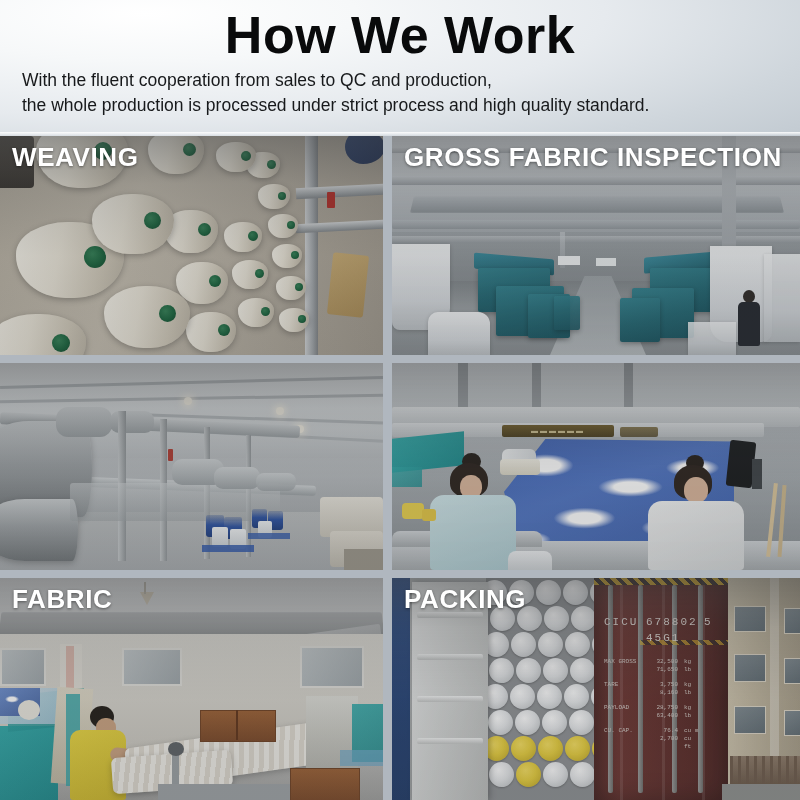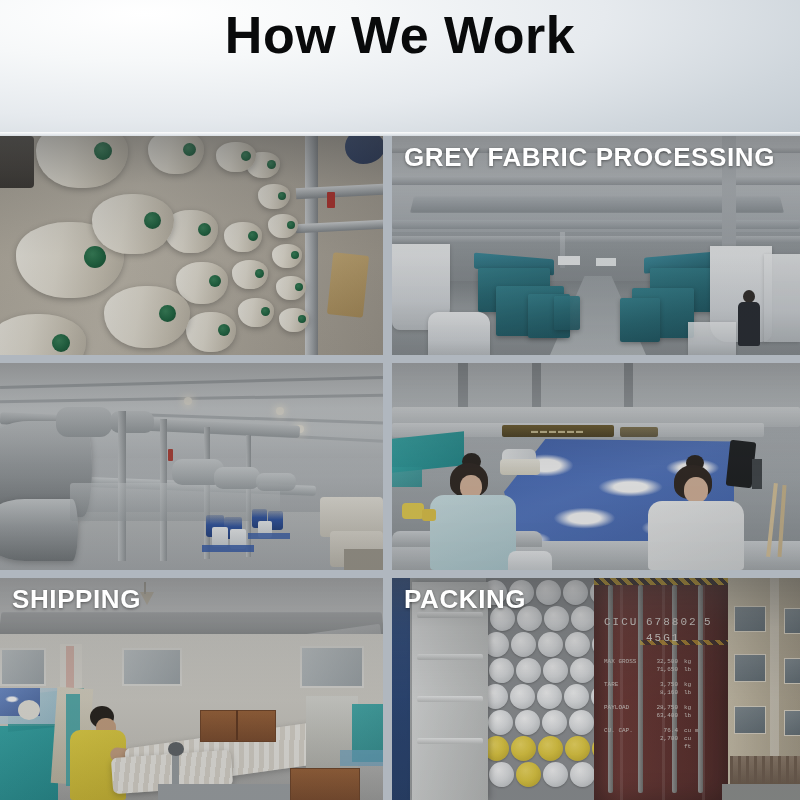--- a/index.html
+++ b/index.html
@@ -173,20 +173,24 @@
     linear-gradient(to bottom,#8d7a68,#6a5848);}
   .yellowbar{position:absolute;background:repeating-linear-gradient(45deg,#d8b22a 0 4px,#2c2a27 4px 8px);}
 </style>
 </head>
 <body>
 
 <div class="page">
 
   <div class="header">
     <div class="hdr-title">How We Work</div>
+    <div class="hdr-sub">
+      <span>With the fluent cooperation from sales to QC and production,</span>
+      <span class="l2">the whole production is processed under strict process and high quality standard.</span>
+    </div>
   </div>
 
   <div class="grid">
 
     <div class="cell p1">
       <div class="art">
         <div class="wall"></div>
 
         <div class="railv" style="left:305px;top:0;width:13px;height:219px;"></div>
         <div class="railh" style="left:296px;top:50px;width:88px;height:11px;transform:rotate(-3deg);"></div>
@@ -252,20 +256,21 @@
         <div class="cone" style="left:104px;top:150px;width:86px;height:62px;">
             <div class="core" style="left:55px;top:19px;width:17px;height:17px;"></div>
           </div>
         <div class="cone" style="left:-10px;top:178px;width:96px;height:64px;">
             <div class="core" style="left:62px;top:20px;width:18px;height:18px;"></div>
           </div>
 
         <div style="position:absolute;left:0;top:0;width:34px;height:52px;background:linear-gradient(to bottom,#4c4740,#332f2a);border-radius:0 4px 4px 0;"></div>
       </div>
       <div class="scrim"></div>
+      <div class="label">WEAVING</div>
     </div>
     <div class="gap"></div>
 
     <div class="cell p2">
       <div class="art">
         <div class="ceil"></div>
         <div class="beam" style="left:0;top:40px;width:408px;height:9px;"></div>
         <div class="beam" style="left:0;top:12px;width:408px;height:5px;opacity:.7;"></div>
         <div class="duct" style="left:20px;top:60px;width:370px;height:17px;transform:perspective(220px) rotateX(16deg);"></div>
         <div class="duct" style="left:0;top:84px;width:408px;height:9px;opacity:.8;"></div>
@@ -297,21 +302,21 @@
 
         <div style="position:absolute;left:166px;top:120px;width:22px;height:9px;background:#eef1f2;"></div>
         <div style="position:absolute;left:204px;top:122px;width:20px;height:8px;background:#e9edee;"></div>
 
         <div class="person" style="left:346px;top:154px;width:22px;height:56px;">
           <div class="head" style="left:5px;top:0;width:12px;height:13px;"></div>
           <div class="body" style="left:0;top:12px;width:22px;height:44px;"></div>
         </div>
       </div>
       <div class="scrim"></div>
-      <div class="label">GREY FABRIC PROCESSING</div>
+      <div class="label">GROSS FABRIC INSPECTION</div>
     </div>
 
     <div class="gap"></div>
     <div class="gap"></div>
     <div class="gap"></div>
 
     <div class="cell p3">
       <div class="art">
         <div class="roof"></div>
         <div class="truss" style="left:0;top:18px;width:383px;transform:rotate(-1.5deg);"></div>
@@ -455,21 +460,21 @@
         <div class="teal" style="left:352px;top:126px;width:31px;height:58px;opacity:.9;"></div>
         <div style="position:absolute;left:340px;top:172px;width:43px;height:16px;background:#6da8c7;opacity:.7;"></div>
 
         <div style="position:absolute;left:0;top:110px;width:40px;height:28px;
              background:radial-gradient(10px 5px at 30% 40%,#fff 0 40%,rgba(255,255,255,0) 70%),
                         radial-gradient(9px 4px at 70% 70%,#fff 0 40%,rgba(255,255,255,0) 70%),
                         linear-gradient(150deg,#6c8fd0,#47649f);"></div>
         <div style="position:absolute;left:18px;top:122px;width:22px;height:20px;border-radius:50%;background:#e9e7de;"></div>
       </div>
       <div class="scrim"></div>
-      <div class="label">SHIPPING</div>
+      <div class="label">FABRIC</div>
     </div>
     <div class="gap"></div>
 
     <div class="cell p6">
       <div class="art">
         <div class="sky"></div>
 
         <div style="position:absolute;left:0;top:0;width:18px;height:222px;background:linear-gradient(to bottom,#2c4d86,#1f3a68);"></div>
 
         <div class="rolls" style="left:94px;top:0;width:112px;height:222px;">

